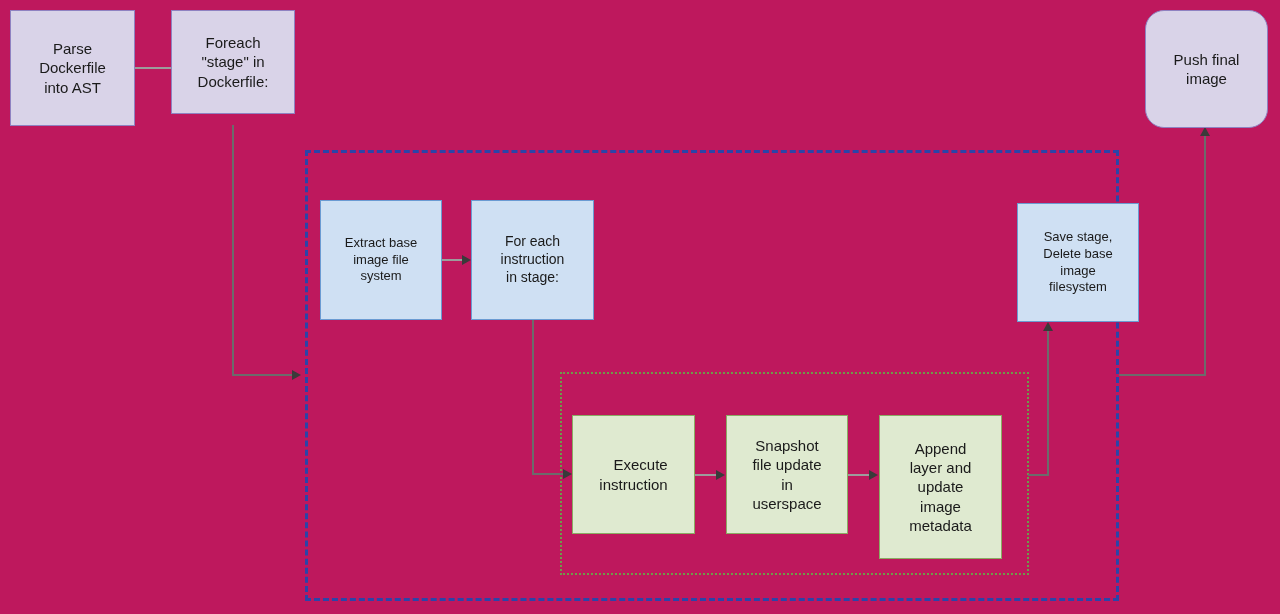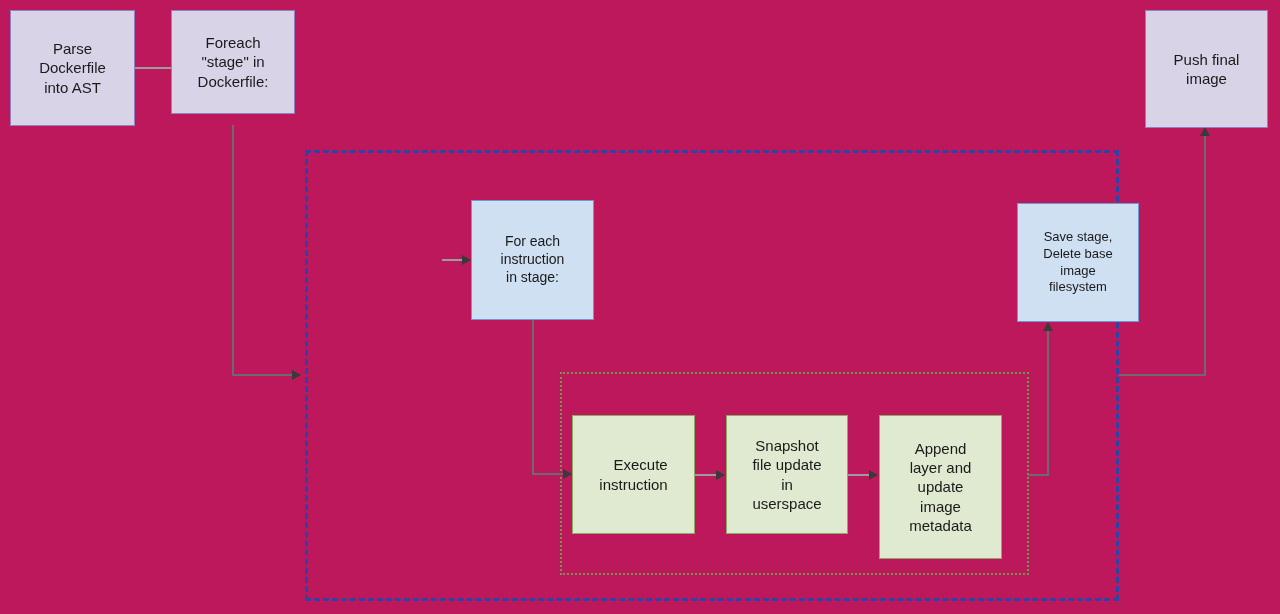--- a/index.html
+++ b/index.html
@@ -119,20 +119,23 @@
   <div class="arrow arrow-up" style="left:1200px; top:127px;"></div>
 
   <div class="node node-purple" style="left:10px; top:10px; width:125px; height:116px;">Parse
 Dockerfile
 into AST</div>
 
   <div class="node node-purple" style="left:171px; top:10px; width:124px; height:104px;">Foreach
 "stage" in
 Dockerfile:</div>
 
+  <div class="node node-blue small" style="left:320px; top:200px; width:122px; height:120px;">Extract base
+image file
+system</div>
 
   <div class="node node-blue" style="left:471px; top:200px; width:123px; height:120px;">For each
 instruction
 in stage:</div>
 
   <div class="node node-green" style="left:572px; top:415px; width:123px; height:119px;text-align:right;">Execute
 instruction</div>
 
   <div class="node node-green" style="left:726px; top:415px; width:122px; height:119px;">Snapshot
 file update
@@ -143,16 +146,16 @@
 layer and
 update
 image
 metadata</div>
 
   <div class="node node-blue small" style="left:982px; top:203px; width:122px; height:119px;margin-left:35px;">Save stage,
 Delete base
 image
 filesystem</div>
 
-  <div class="node node-purple" style="left:1145px; top:10px; width:123px; height:118px;">Push final
+  <div class="node node-purple" style="left:1145px; top:10px; width:123px; height:118px;border-radius:19px;">Push final
 image</div>
 
 </div>
 
 </body></html>

